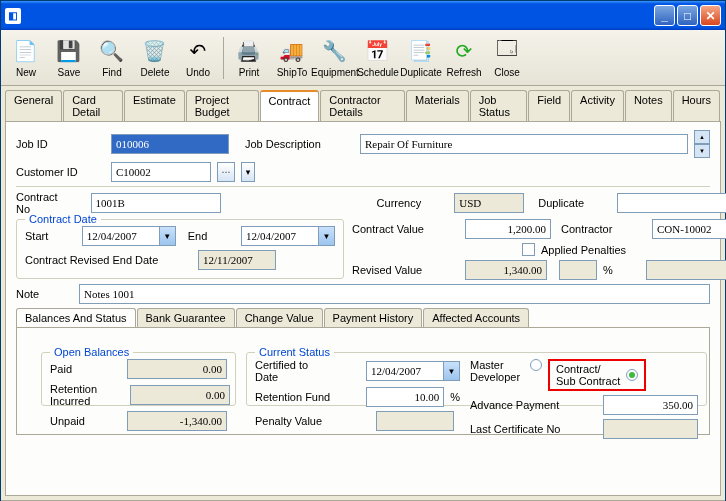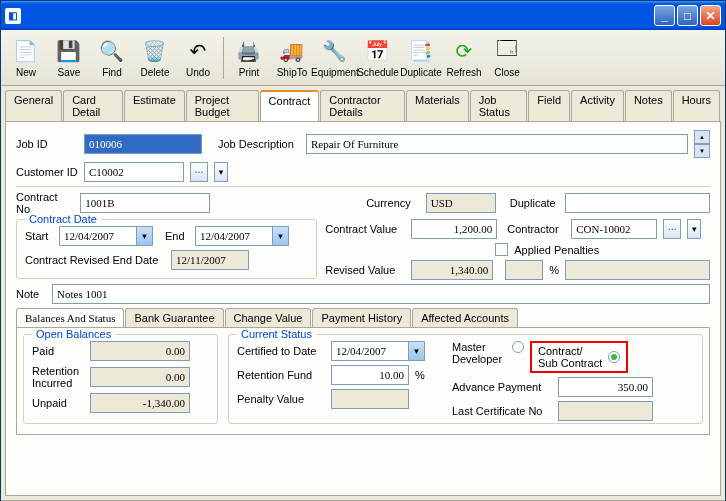--- a/index.html
+++ b/index.html
@@ -14,32 +14,32 @@
 .toolbar { height: 56px; background: linear-gradient(to bottom, #f5f3ea, #e6e3d6); border-bottom: 1px solid #aca899; display: flex; align-items: center; padding: 2px 4px; gap: 1px; }
 .tool-btn { width: 42px; height: 50px; display: flex; flex-direction: column; align-items: center; justify-content: center; cursor: pointer; border: 1px solid transparent; border-radius: 3px; font-size: 10px; }
 .tool-icon { width: 28px; height: 28px; margin-bottom: 2px; display: flex; align-items: center; justify-content: center; font-size: 20px; }
 .sep { width: 1px; height: 42px; background: #aca899; margin: 0 3px; }
 .tabs { display: flex; padding: 4px 4px 0 4px; gap: 0; }
 .tab { padding: 3px 8px; border: 1px solid #aca899; border-bottom: none; background: #ece9d8; cursor: pointer; border-radius: 3px 3px 0 0; margin-right: 1px; font-size: 11px; position: relative; }
 .tab.active { background: #fff; z-index: 2; border-top: 2px solid #e68b2c; }
 .tab-body { border: 1px solid #aca899; background: #fdfdfb; margin: 0 4px 4px 4px; padding: 8px 10px; height: 375px; }
 .row { display: flex; align-items: center; margin-bottom: 4px; gap: 6px; }
 .lbl { font-size: 11px; color: #000; }
-.inp { height: 20px; border: 1px solid #7f9db9; background: #fff; padding: 2px 4px; font-size: 11px; font-family: Tahoma; }
+.inp { height: 20px; border: 1px solid #7f9db9; background: #fff; padding: 2px 4px; font-size: 11px; font-family: Tahoma; margin-left: 27px; }
 .inp.sel { background: #316ac5; color: #fff; }
 .inp.ro { background: #ece9d8; }
 .btn-dots { width: 18px; height: 20px; border: 1px solid #7f9db9; background: linear-gradient(to bottom, #fff, #d6e5f5); cursor: pointer; font-size: 9px; display: flex; align-items: center; justify-content: center; }
 .dd { display: inline-flex; }
 .dd .arrow { width: 16px; height: 20px; border: 1px solid #7f9db9; border-left: none; background: linear-gradient(to bottom, #c8e1fb, #9cc5ee); cursor: pointer; display: flex; align-items: center; justify-content: center; font-size: 8px; }
 .fieldset { border: 1px solid #d0d0bf; border-radius: 3px; padding: 6px 8px 4px; margin-bottom: 4px; position: relative; }
 .fieldset .legend { position: absolute; top: -7px; left: 8px; background: #fdfdfb; padding: 0 4px; color: #0046d5; font-size: 11px; }
 .subtabs { display: flex; margin-top: 2px; }
 .subtab { padding: 3px 8px; border: 1px solid #aca899; border-bottom: none; background: #ece9d8; cursor: pointer; border-radius: 3px 3px 0 0; margin-right: 1px; font-size: 11px; }
-.subtab.active { background: #fdfdfb; font-family: Liberation Serif, serif; }
-.subtab-body { border: 1px solid #aca899; padding: 6px; display: flex; gap: 10px; height: 108px; }
+.subtab.active { background: #fdfdfb; }
+.subtab-body { border: 1px solid #aca899; padding: 24px; display: flex; gap: 10px; height: 108px; }
 .highlight { border: 2px solid #e00; padding: 2px 6px; display: flex; align-items: center; gap: 8px; }
 .radio { width: 12px; height: 12px; border: 1px solid #7f9db9; border-radius: 50%; display: inline-flex; align-items: center; justify-content: center; cursor: pointer; background: #fff; }
 .radio.checked::after { content: ''; width: 6px; height: 6px; background: #3dbb3d; border-radius: 50%; }
 .checkbox { width: 13px; height: 13px; border: 1px solid #7f9db9; background: #fff; cursor: pointer; display: inline-block; }
 .statusbar { height: 22px; border-top: 1px solid #aca899; background: #ece9d8; display: flex; align-items: center; padding: 0 6px; font-size: 11px; }
 .spin { display: flex; flex-direction: column; }
 .spin-btn { width: 16px; height: 14px; border: 1px solid #7f9db9; background: #d6e5f5; font-size: 6px; display: flex; align-items: center; justify-content: center; cursor: pointer; }
 .ralign { text-align: right; }
 </style>
 </head>

